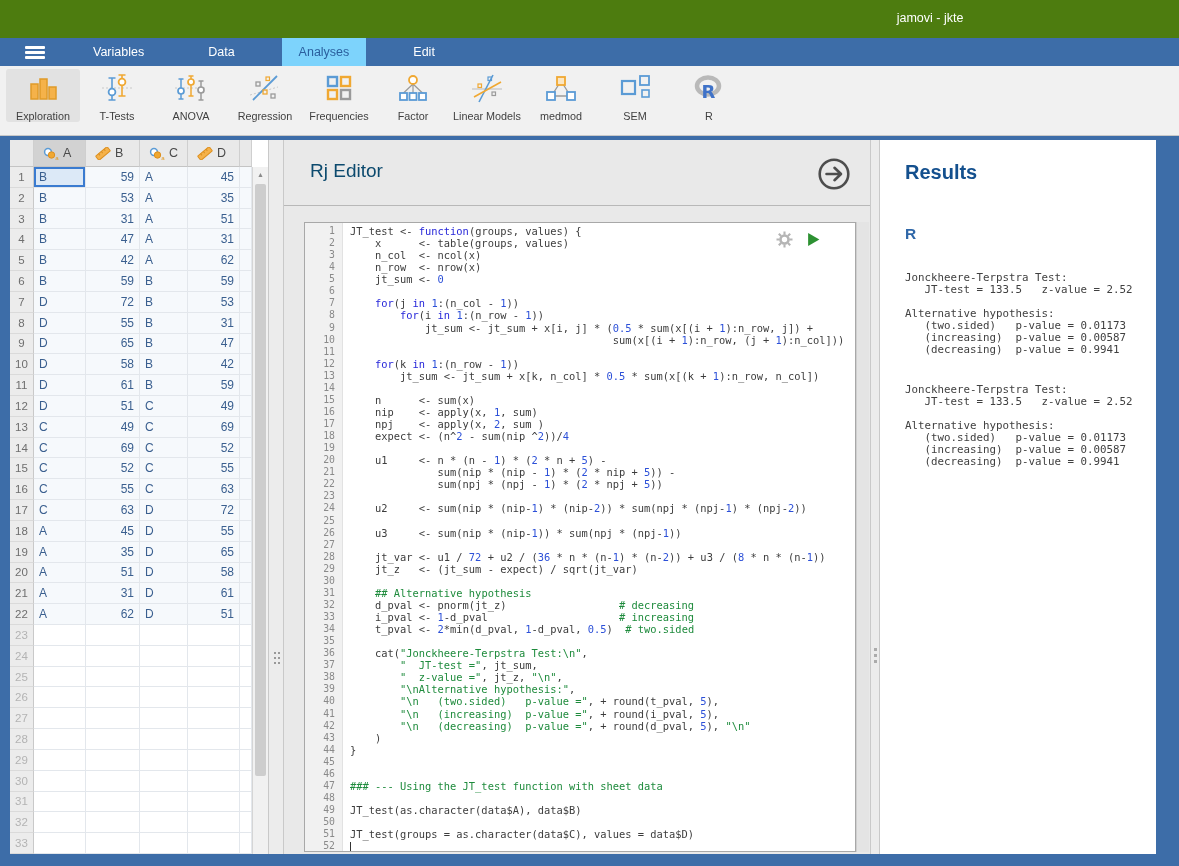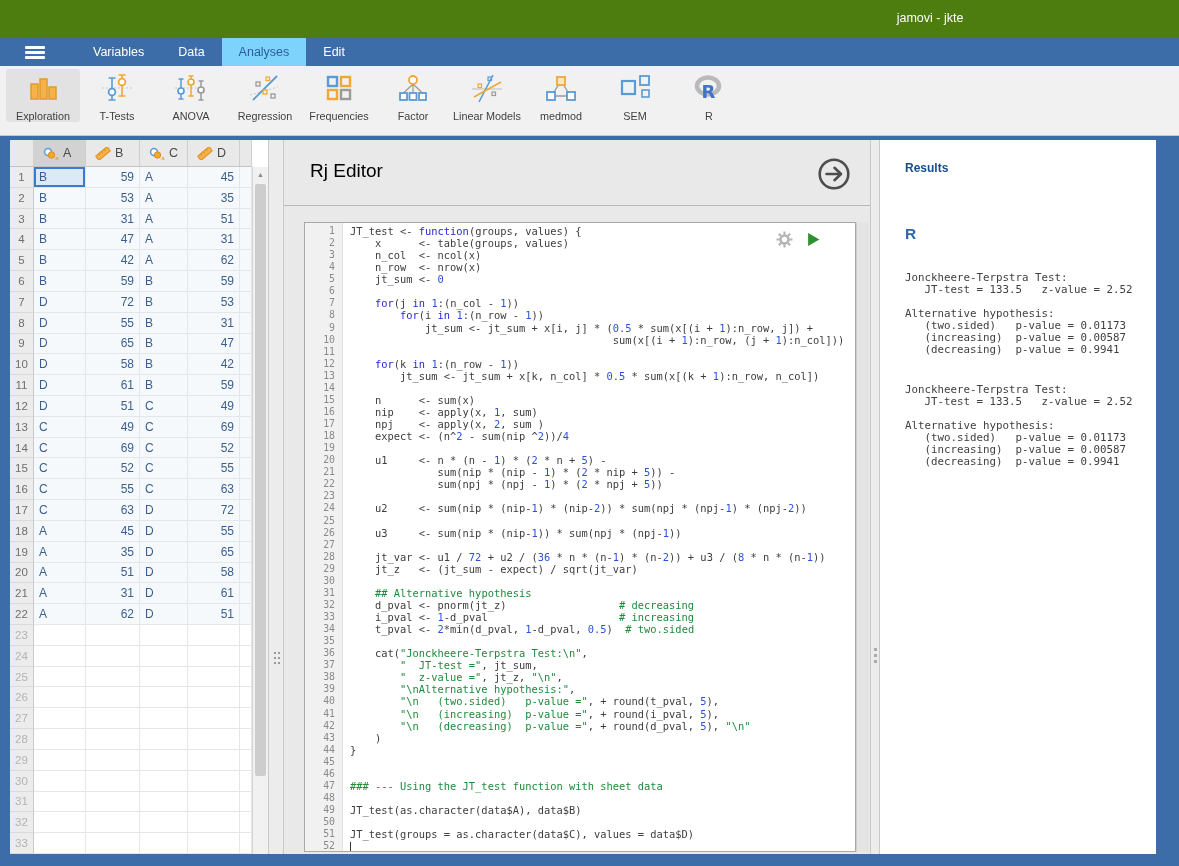--- a/index.html
+++ b/index.html
@@ -6,21 +6,21 @@
   body{width:1179px;height:866px;position:relative;overflow:hidden;
        font-family:"Liberation Sans",sans-serif;background:#3d6da8;}
   .abs{position:absolute;}
 
   
   .titlebar{left:0;top:0;width:1179px;height:38px;background:#4d7c0f;}
   .win-title{left:800px;top:11px;width:260px;text-align:center;color:#ffffff;font-size:12.5px;}
   .menubar{left:0;top:38px;width:1179px;height:28px;background:#3d6da8;display:flex;align-items:stretch;}
   .hamburger{position:absolute;left:25px;top:8px;width:20px;height:13px;cursor:pointer;}
   .hamburger span{display:block;height:2.6px;background:#fff;margin-bottom:2.6px;border-radius:1px;}
-  .tabs{display:flex;margin-left:76px;}
+  .tabs{display:flex;margin-left:76px;gap:30px;}
   .tab{padding:0 17px;line-height:28px;color:#ffffff;font-size:12.5px;cursor:pointer;}
   .tab.active{background:#7dd3fc;color:#2a5f9e;}
 
   
   .ribbon{left:0;top:66px;width:1179px;height:70px;background:#f1f1f1;border-bottom:1px solid #c8c8c8;
           display:flex;align-items:flex-start;padding-left:6px;box-sizing:border-box;}
   .ribbon-item{width:74px;margin-top:3px;padding-top:2px;display:flex;flex-direction:column;align-items:center;
                border-radius:3px;cursor:pointer;}
   .ribbon-item.selected{background:#e2e2e2;}
   .ribbon-item .ric{height:36px;display:flex;align-items:center;justify-content:center;}
@@ -51,40 +51,40 @@
   
   .split-l{left:268px;top:140px;width:16px;height:714px;background:#ececec;border-left:1px solid #c9c9c9;border-right:1px solid #c9c9c9;box-sizing:border-box;cursor:col-resize;}
   .grip6{position:absolute;left:5px;top:512px;width:2px;height:2px;background:#999;
          box-shadow:4px 0 #999,0 5px #999,4px 5px #999,0 10px #999,4px 10px #999;}
   .split-r{left:870px;top:140px;width:10px;height:714px;background:#ececec;border-left:1px solid #c9c9c9;border-right:1px solid #c9c9c9;box-sizing:border-box;cursor:col-resize;}
   .grip3{position:absolute;left:3px;top:508px;width:3px;height:3px;background:#ababab;box-shadow:0 6px #ababab,0 12px #ababab;}
 
   
   .editor{left:284px;top:140px;width:586px;height:714px;background:#e9e9e9;}
   .ed-head{position:absolute;left:0;top:0;width:100%;height:66px;border-bottom:1px solid #b8b8b8;box-sizing:border-box;}
-  .ed-title{position:absolute;left:26px;top:20px;font-size:19px;color:#000000;}
+  .ed-title{position:absolute;left:26px;top:20px;font-size:19px;color:#0c4a6e;}
   .run-btn{position:absolute;left:532px;top:16px;width:36px;height:36px;cursor:pointer;}
   .code-box{position:absolute;left:20px;top:82px;width:552px;height:630px;background:#ffffff;border:1px solid #a8a8a8;box-sizing:border-box;overflow:hidden;}
   .code-inner{position:relative;width:100%;height:100%;}
   .gutter-bg{position:absolute;left:0;top:0;width:37px;height:100%;background:#f1f1f1;border-right:1px solid #e2e2e2;}
   .cline{position:relative;height:12.07px;line-height:12.07px;font-family:"DejaVu Sans Mono",monospace;font-size:10.4px;white-space:pre;}
   .cline .lnum{position:absolute;left:0;top:0;width:30px;text-align:right;color:#8a8a8a;font-size:9.8px;}
   .cline .ccode{position:absolute;left:45px;top:0;color:#3c3c3c;}
   .tok-kw{color:#2626d9;}
   .tok-num{color:#2c50d8;}
   .tok-str{color:#1e8b3c;}
   .tok-com{color:#1e8b3c;}
   .cursor{display:inline-block;width:1px;height:11px;background:#333;vertical-align:middle;}
   .gear-btn{position:absolute;right:62px;top:8px;cursor:pointer;}
   .play-btn{position:absolute;right:34px;top:9px;cursor:pointer;}
   .ed-sb{position:absolute;left:572px;top:82px;width:13px;height:630px;background:#e4e4e4;border-left:1px solid #cfcfcf;box-sizing:border-box;}
 
   
   .results{left:880px;top:140px;width:276px;height:714px;background:#ffffff;overflow:hidden;}
-  .res-title{position:absolute;left:25px;top:21px;font-size:12px;font-weight:bold;color:#14508e;margin:0;}
+  .res-title{position:absolute;left:25px;top:21px;font-size:20px;font-weight:bold;color:#14508e;margin:0;}
   .res-r{position:absolute;left:25px;top:85px;font-size:15.5px;font-weight:bold;color:#2f67a8;margin:0;}
   .res-blocks{position:absolute;left:25px;top:132px;right:8px;}
   .res-blocks pre{margin:0 0 28px 0;font-family:"DejaVu Sans Mono",monospace;font-size:10.8px;line-height:12px;color:#404040;}
 </style>
 </head>
 <body>
 
 <div class="abs titlebar">
   <span class="abs win-title">jamovi - jkte</span>
 </div>

